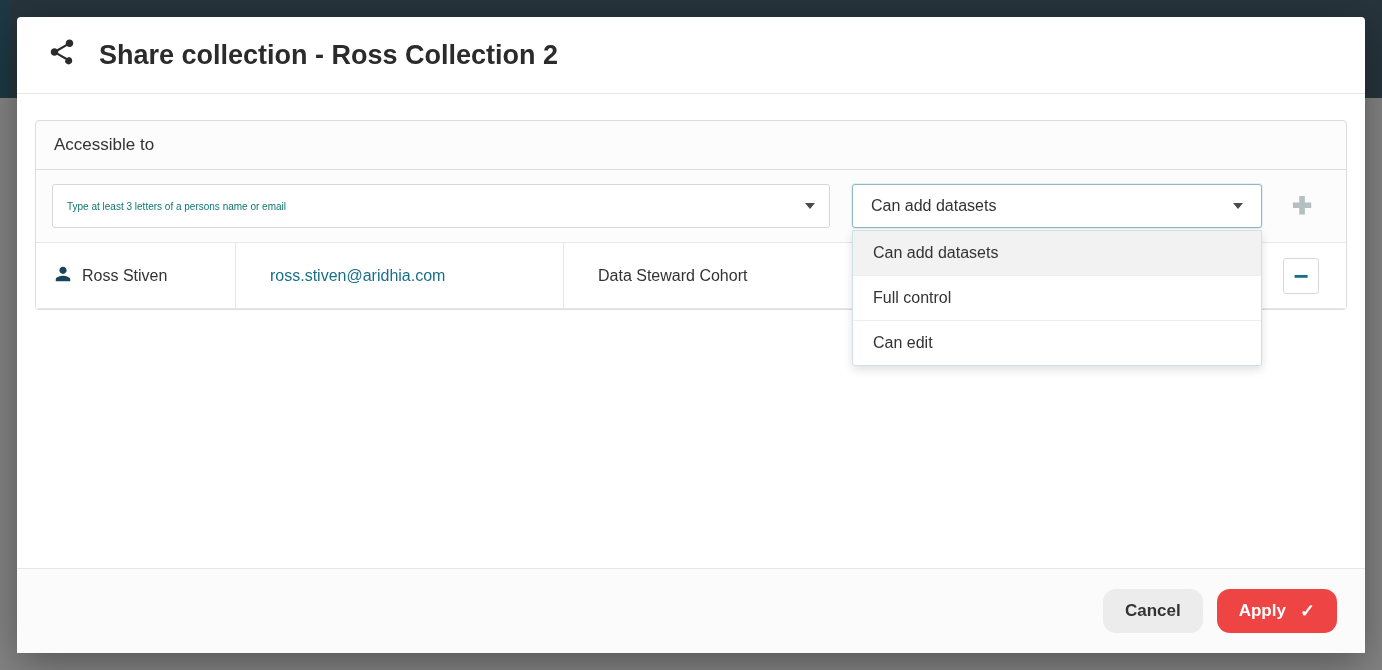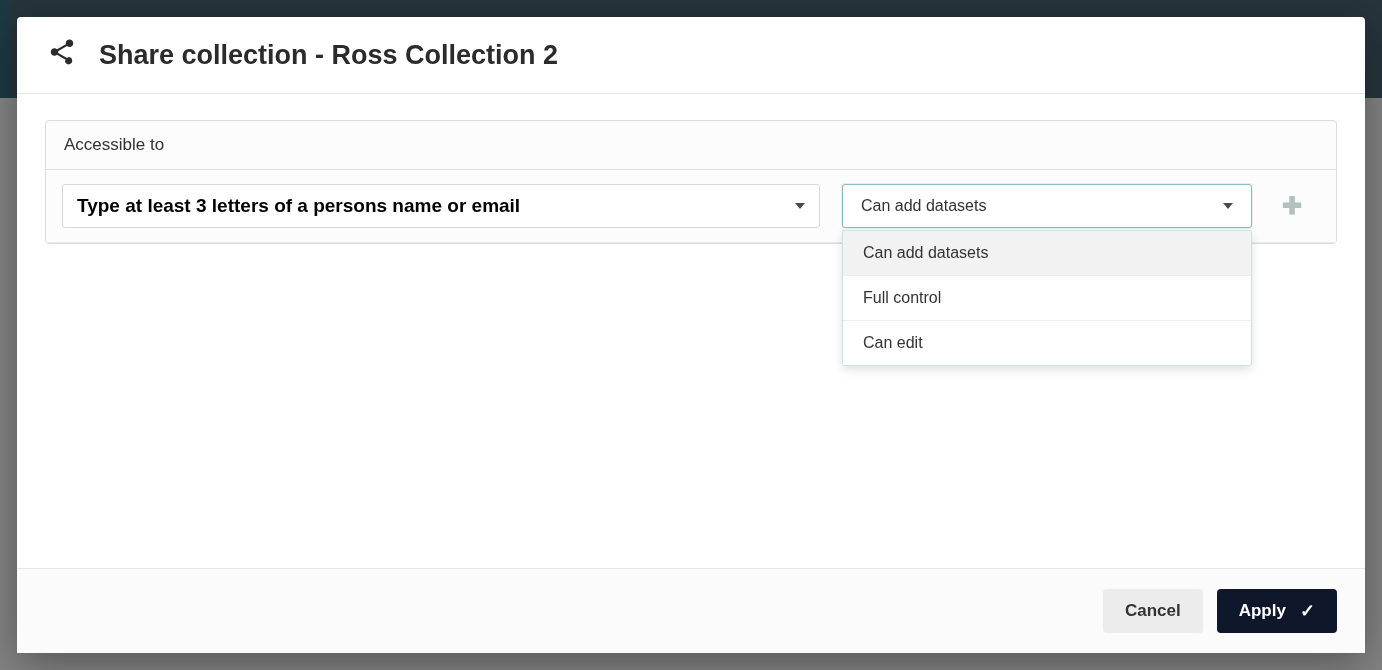--- a/index.html
+++ b/index.html
@@ -36,21 +36,21 @@
     padding: 20px 30px 22px 30px;
     border-bottom: 1px solid #e6e6e6;
     display: flex; align-items: flex-end; gap: 22px;
   }
   .modal-header .title {
     font-size: 27px; font-weight: 700; color: #2b2b2b;
   }
   .share-icon svg { width: 30px; height: 30px; fill: #2b2b2b; }
 
   .modal-body {
-    flex: 1; padding: 26px 28px; overflow: visible;
+    flex: 1; padding: 26px 18px; overflow: visible;
   }
 
   .panel {
     border: 1px solid #dcdcdc; border-radius: 4px; background: #fcfcfc;
     overflow: visible;
   }
   .panel-header {
     padding: 14px 18px; border-bottom: 1px solid #dcdcdc;
     font-size: 17px; color: #333;
   }
@@ -64,21 +64,21 @@
     background: #fcfcfc;
   }
 
   .person-combo {
     flex: 1; height: 44px; background: #fff;
     border: 1px solid #d7d7d7; border-radius: 3px;
     display: flex; align-items: center; justify-content: space-between;
     padding: 0 14px; cursor: text;
   }
   .person-combo .placeholder {
-    color: #000000; font-size: 19px; font-weight: 700;
+    color: #0f766e; font-size: 10px; font-weight: 400;
   }
   .caret {
     width: 0; height: 0;
     border-left: 5px solid transparent;
     border-right: 5px solid transparent;
     border-top: 6px solid #4a4a4a;
   }
 
   .perm-wrap { position: relative; width: 410px; }
   .perm-select {
@@ -124,27 +124,27 @@
 
   .person-icon svg { width: 18px; height: 18px; fill: #18455a; }
 
   .modal-footer {
     border-top: 1px solid #e6e6e6;
     padding: 20px 28px;
     display: flex; justify-content: flex-end; gap: 14px;
     background: #fbfbfb;
   }
   .btn {
-    height: 44px; padding: 0 22px; border-radius: 4px;
+    height: 44px; padding: 0 22px; border-radius: 13px;
     font-size: 17px; font-weight: 600; cursor: pointer;
     display: flex; align-items: center; gap: 14px;
     border: none;
   }
   .btn.cancel { background: #ececec; color: #333; }
-  .btn.apply { background: #0f172a; color: #fff; }
+  .btn.apply { background: #ef4444; color: #fff; }
   .btn.apply .check { font-size: 18px; }
 </style>
 </head>
 <body>
 
 <div class="backdrop-strip"></div>
 <div class="backdrop-strip2"></div>
 <div class="backdrop-main"></div>
 <div class="overlay"></div>
 
@@ -179,20 +179,42 @@
             <div class="perm-option">Full control</div>
             <div class="perm-option">Can edit</div>
           </div>
         </div>
 
         <div class="icon-btn plus">
           <span>✚</span>
         </div>
       </div>
 
+      <div class="panel-row user-row">
+        <div class="cell name">
+          <span class="person-icon">
+            <svg viewBox="0 0 24 24">
+                <path d="M12 12c2.67 0 4.84-2.17 4.84-4.84S14.67 2.32 12 2.32 7.16 4.49 7.16 7.16 9.33 12 12 12zm0 2.42c-3.23 0-9.68 1.62-9.68 4.84v2.42h19.36v-2.42c0-3.22-6.45-4.84-9.68-4.84z"></path>
+              </svg>
+          </span>
+          <span>Ross Stiven</span>
+        </div>
+        <div class="cell email">
+          <span>ross.stiven@aridhia.com</span>
+        </div>
+        <div class="cell role">
+          <span>Data Steward Cohort</span>
+        </div>
+        <div class="cell perm"></div>
+        <div class="actions">
+          <div class="icon-btn minus">
+            <span>−</span>
+          </div>
+        </div>
+      </div>
 
     </div>
   </div>
 
   <div class="modal-footer">
     <button class="btn cancel">
       <span>Cancel</span>
     </button>
     <button class="btn apply">
       <span>Apply</span>

